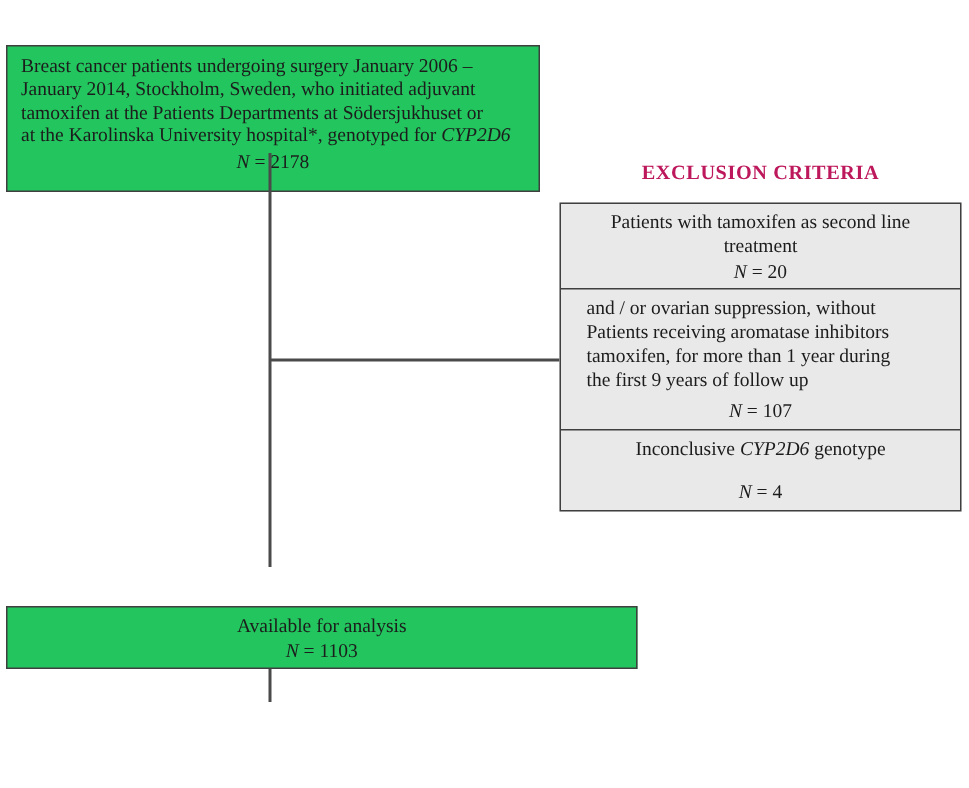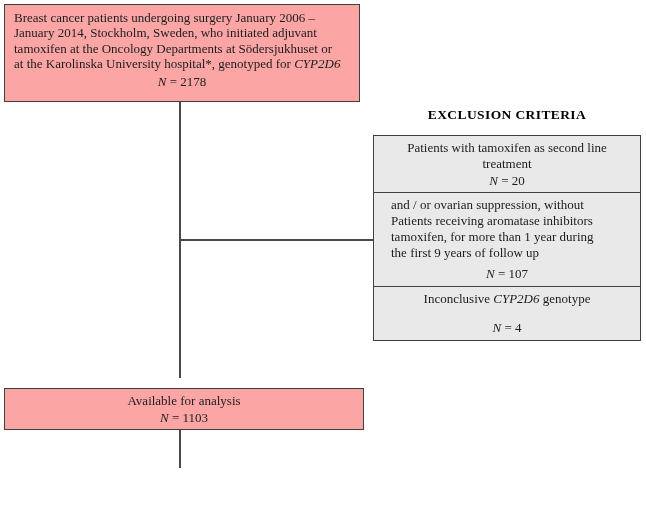--- a/index.html
+++ b/index.html
@@ -10,21 +10,22 @@
     height: 525px;
     background: #ffffff;
     font-family: "Liberation Serif", "DejaVu Serif", serif;
     color: #1c1c1c;
     font-size: 13px;
     overflow: hidden;
   }
   .box {
     position: absolute;
     border: 1.5px solid #3f3f3f;
-    background: #fca5a5;
+    background: #22c55e;
+    margin-top: 26px;
   }
   .gray-stack {
     position: absolute;
     border: 1.5px solid #3f3f3f;
     background: #e9e9e9;
   }
   .gray-cell {
     display: flex;
     flex-direction: column;
     justify-content: space-between;
@@ -47,34 +48,34 @@
   .leftlines { align-self: flex-start; text-align: left; padding-left: 7px; }
   .nline { text-align: center; line-height: 17px; margin-top: 1px; }
   .connector { position: absolute; background: #4a4a4a; }
   .excl-heading {
     position: absolute;
     left: 373px; top: 107px; width: 268px;
     text-align: center;
     font-weight: bold;
     font-size: 13.5px;
     letter-spacing: 0.4px;
-    color: #000000;
+    color: #be185d;
   }
   i { font-style: italic; }
 </style>
 </head>
 <body>
 
 <div class="canvas">
 
   <div class="box" style="left:4px; top:4px; width:356px; height:98px;">
     <div class="para">
       <div class="line">Breast cancer patients undergoing surgery January 2006 –</div>
       <div class="line">January 2014, Stockholm, Sweden, who initiated adjuvant</div>
-      <div class="line">tamoxifen at the Oncology Departments at Södersjukhuset or</div>
+      <div class="line">tamoxifen at the Patients Departments at Södersjukhuset or</div>
       <div class="line"><span>at the Karolinska University hospital*, genotyped for </span><i>CYP2D6</i></div>
     </div>
     <div class="nline"><i>N</i><span> = 2178</span></div>
   </div>
 
   <div class="connector" style="left:179px; top:102px; width:1.5px; height:276px;"></div>
   <div class="connector" style="left:180px; top:239px; width:193px; height:1.5px;"></div>
   <div class="connector" style="left:179px; top:420px; width:1.5px; height:48px;"></div>
 
   <div class="excl-heading">EXCLUSION CRITERIA</div>
@@ -96,19 +97,19 @@
       <div class="nline" style="margin-top:0;"><i>N</i><span> = 107</span></div>
     </div>
 
     <div class="gray-cell" style="height:54px;">
       <div class="wrapline"><span>Inconclusive </span><i>CYP2D6</i><span> genotype</span></div>
       <div class="nline" style="margin-top:0;"><i>N</i><span> = 4</span></div>
     </div>
 
   </div>
 
-  <div class="box center-box" style="left:4px; top:388px; width:360px; height:42px;">
+  <div class="box center-box" style="left:4px; top:378px; width:421px; height:42px;">
     <div class="wrapline">Available for analysis</div>
     <div class="nline" style="margin-top:0;"><i>N</i><span> = 1103</span></div>
   </div>
 
 
 </div>
 
 </body></html>

